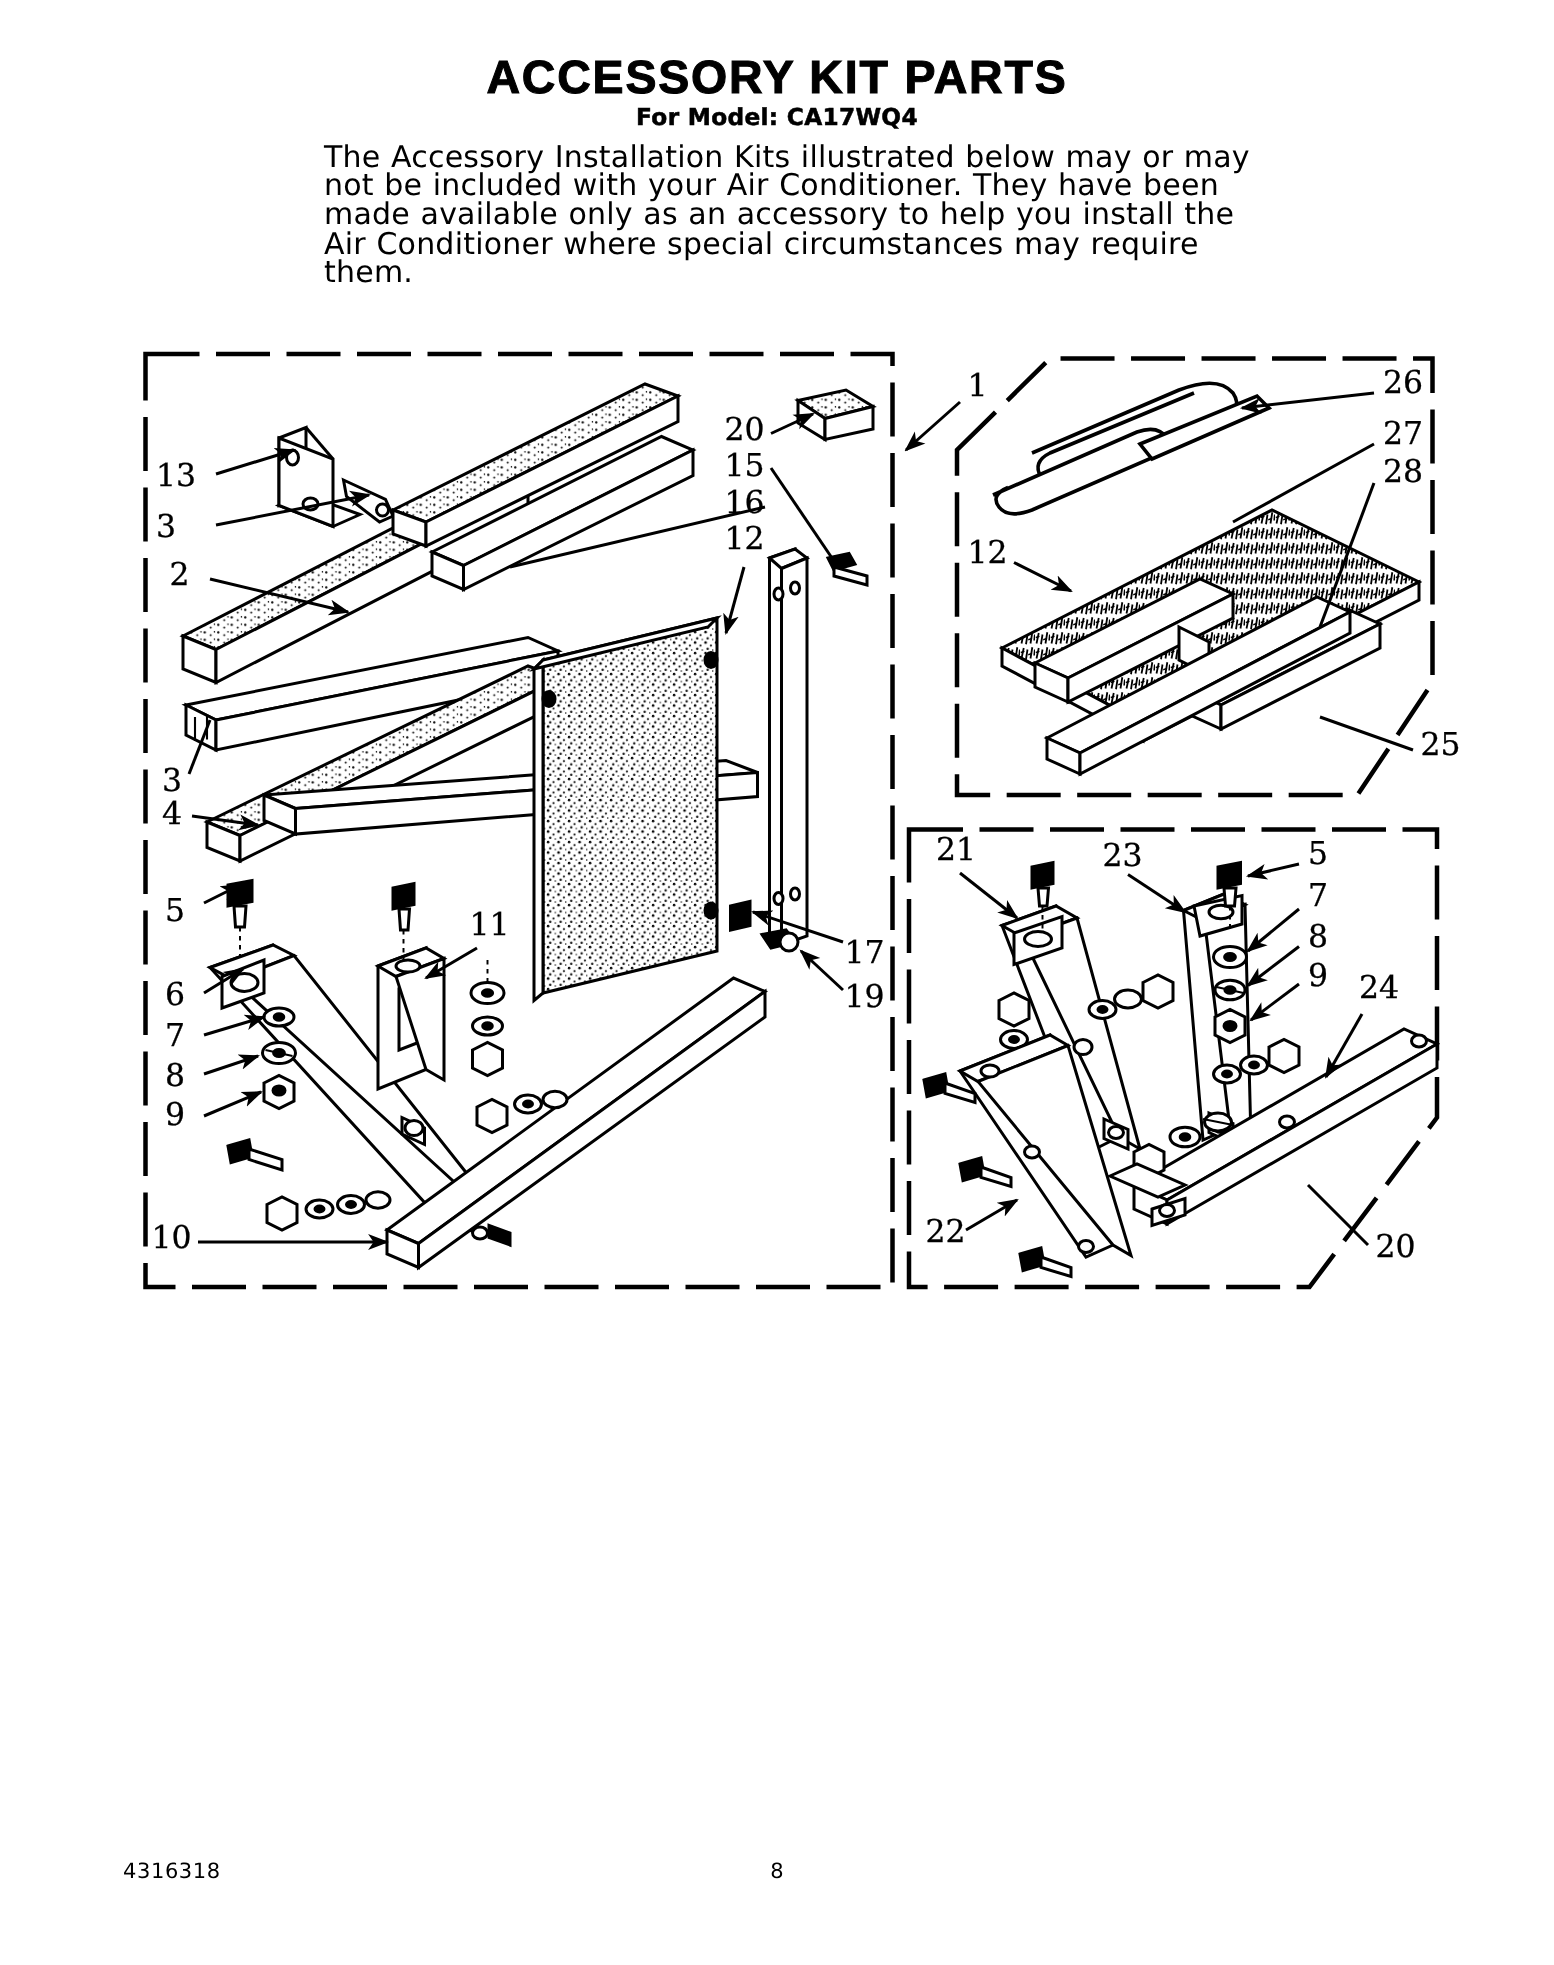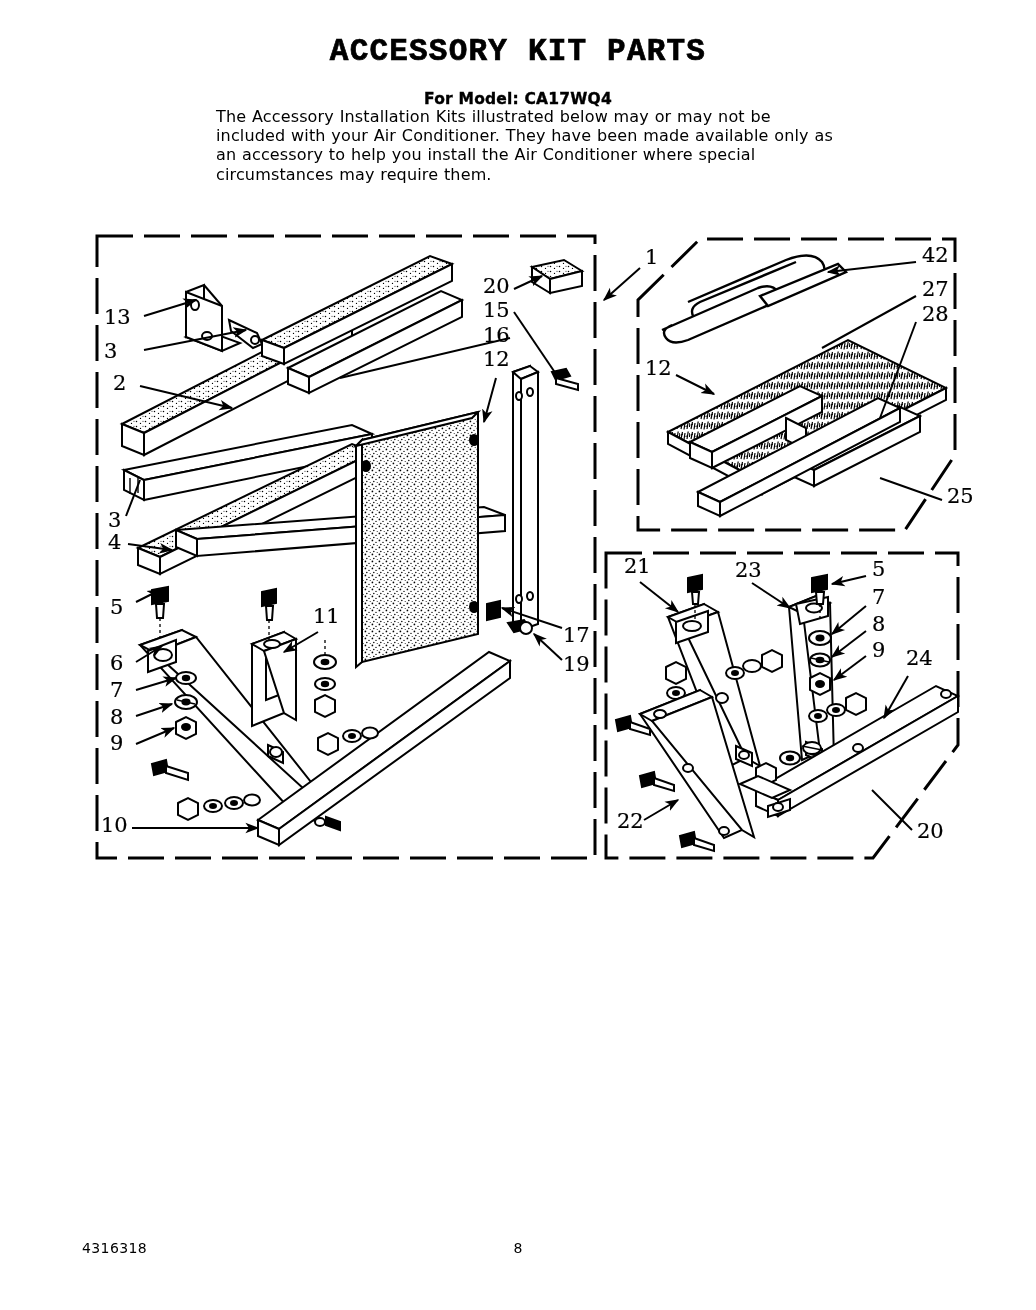--- a/index.html
+++ b/index.html
@@ -22,50 +22,50 @@
 
   
   #header-block {
     position: absolute;
     left: 0;
     top: 36px;
     width: 1036px;
     text-align: center;
   }
   #doc-title {
-    font-family: Liberation Mono, monospace;
+    font-family: Liberation Sans, sans-serif;
     font-weight: bold;
     font-size: 31px;
     letter-spacing: 1.2px;
     line-height: 1.05;
     margin: 0;
     -webkit-text-stroke: 0.7px #000;
   }
   #doc-subtitle {
     font-family: "DejaVu Sans", sans-serif;
     font-weight: bold;
     font-size: 15.5px;
     letter-spacing: 0.2px;
-    margin-top: 21px;
+    margin-top: 0;
     -webkit-text-stroke: 0.35px #000;
   }
 
   #intro-block {
     position: absolute;
     left: 216px;
     top: 95px;
     width: 625px;
     text-align: left;
   }
   .para {
     font-family: "DejaVu Sans", sans-serif;
-    font-size: 16px;
+    font-size: 20px;
     line-height: 19.2px;
     letter-spacing: 0.15px;
-    margin: 12px 0 8px 0;
+    margin: 0 0 8px 0;
     word-spacing: 0.5px;
   }
 
   
   #figure {
     position: absolute;
     left: 0;
     top: 0;
     width: 1036px;
     height: 1310px;
@@ -529,21 +529,21 @@
     <div class="callout" style="left:110px;top:733px">9</div>
     <div class="callout" style="left:101px;top:815px">10</div>
     <div class="callout" style="left:313px;top:606px">11</div>
     <div class="callout" style="left:483px;top:276px">20</div>
     <div class="callout" style="left:483px;top:300px">15</div>
     <div class="callout" style="left:483px;top:325px">16</div>
     <div class="callout" style="left:483px;top:349px">12</div>
     <div class="callout" style="left:563px;top:625px">17</div>
     <div class="callout" style="left:563px;top:654px">19</div>
     <div class="callout" style="left:645px;top:247px">1</div>
-    <div class="callout" style="left:922px;top:245px">42</div>
+    <div class="callout" style="left:922px;top:245px">26</div>
     <div class="callout" style="left:922px;top:279px">27</div>
     <div class="callout" style="left:922px;top:304px">28</div>
     <div class="callout" style="left:645px;top:358px">12</div>
     <div class="callout" style="left:947px;top:486px">25</div>
     <div class="callout" style="left:624px;top:556px">21</div>
     <div class="callout" style="left:735px;top:560px">23</div>
     <div class="callout" style="left:872px;top:559px">5</div>
     <div class="callout" style="left:872px;top:587px">7</div>
     <div class="callout" style="left:872px;top:614px">8</div>
     <div class="callout" style="left:872px;top:640px">9</div>

